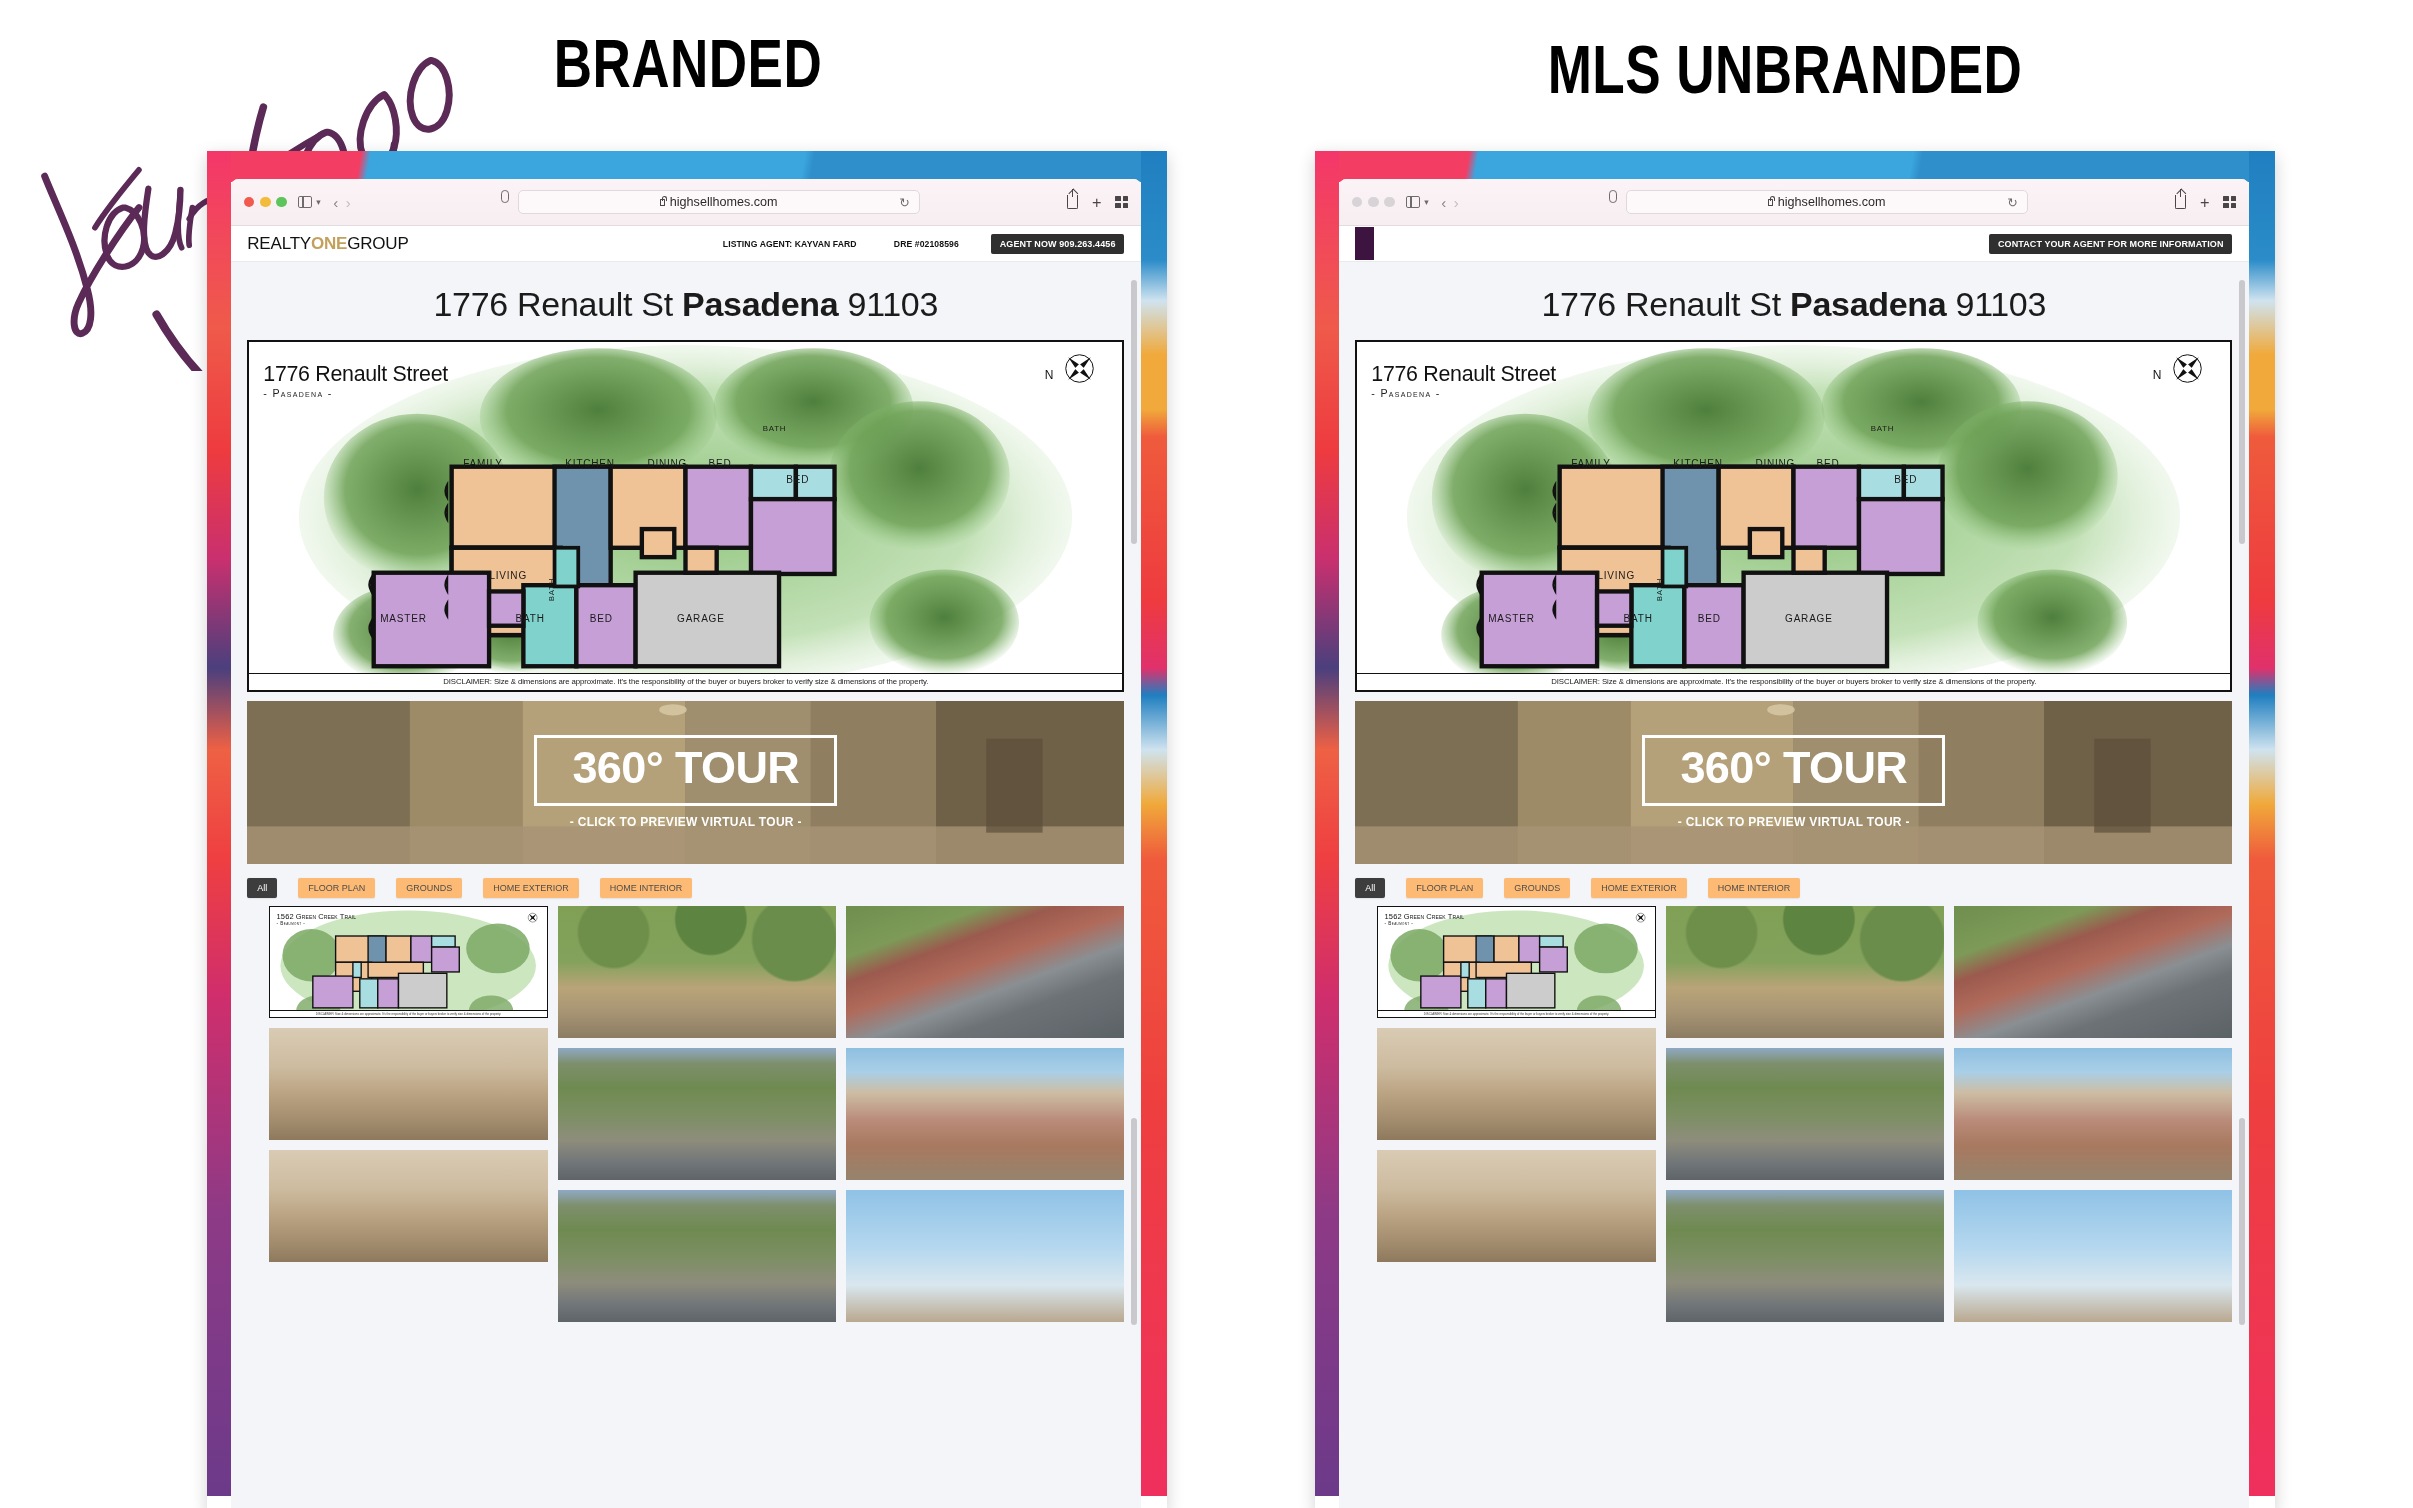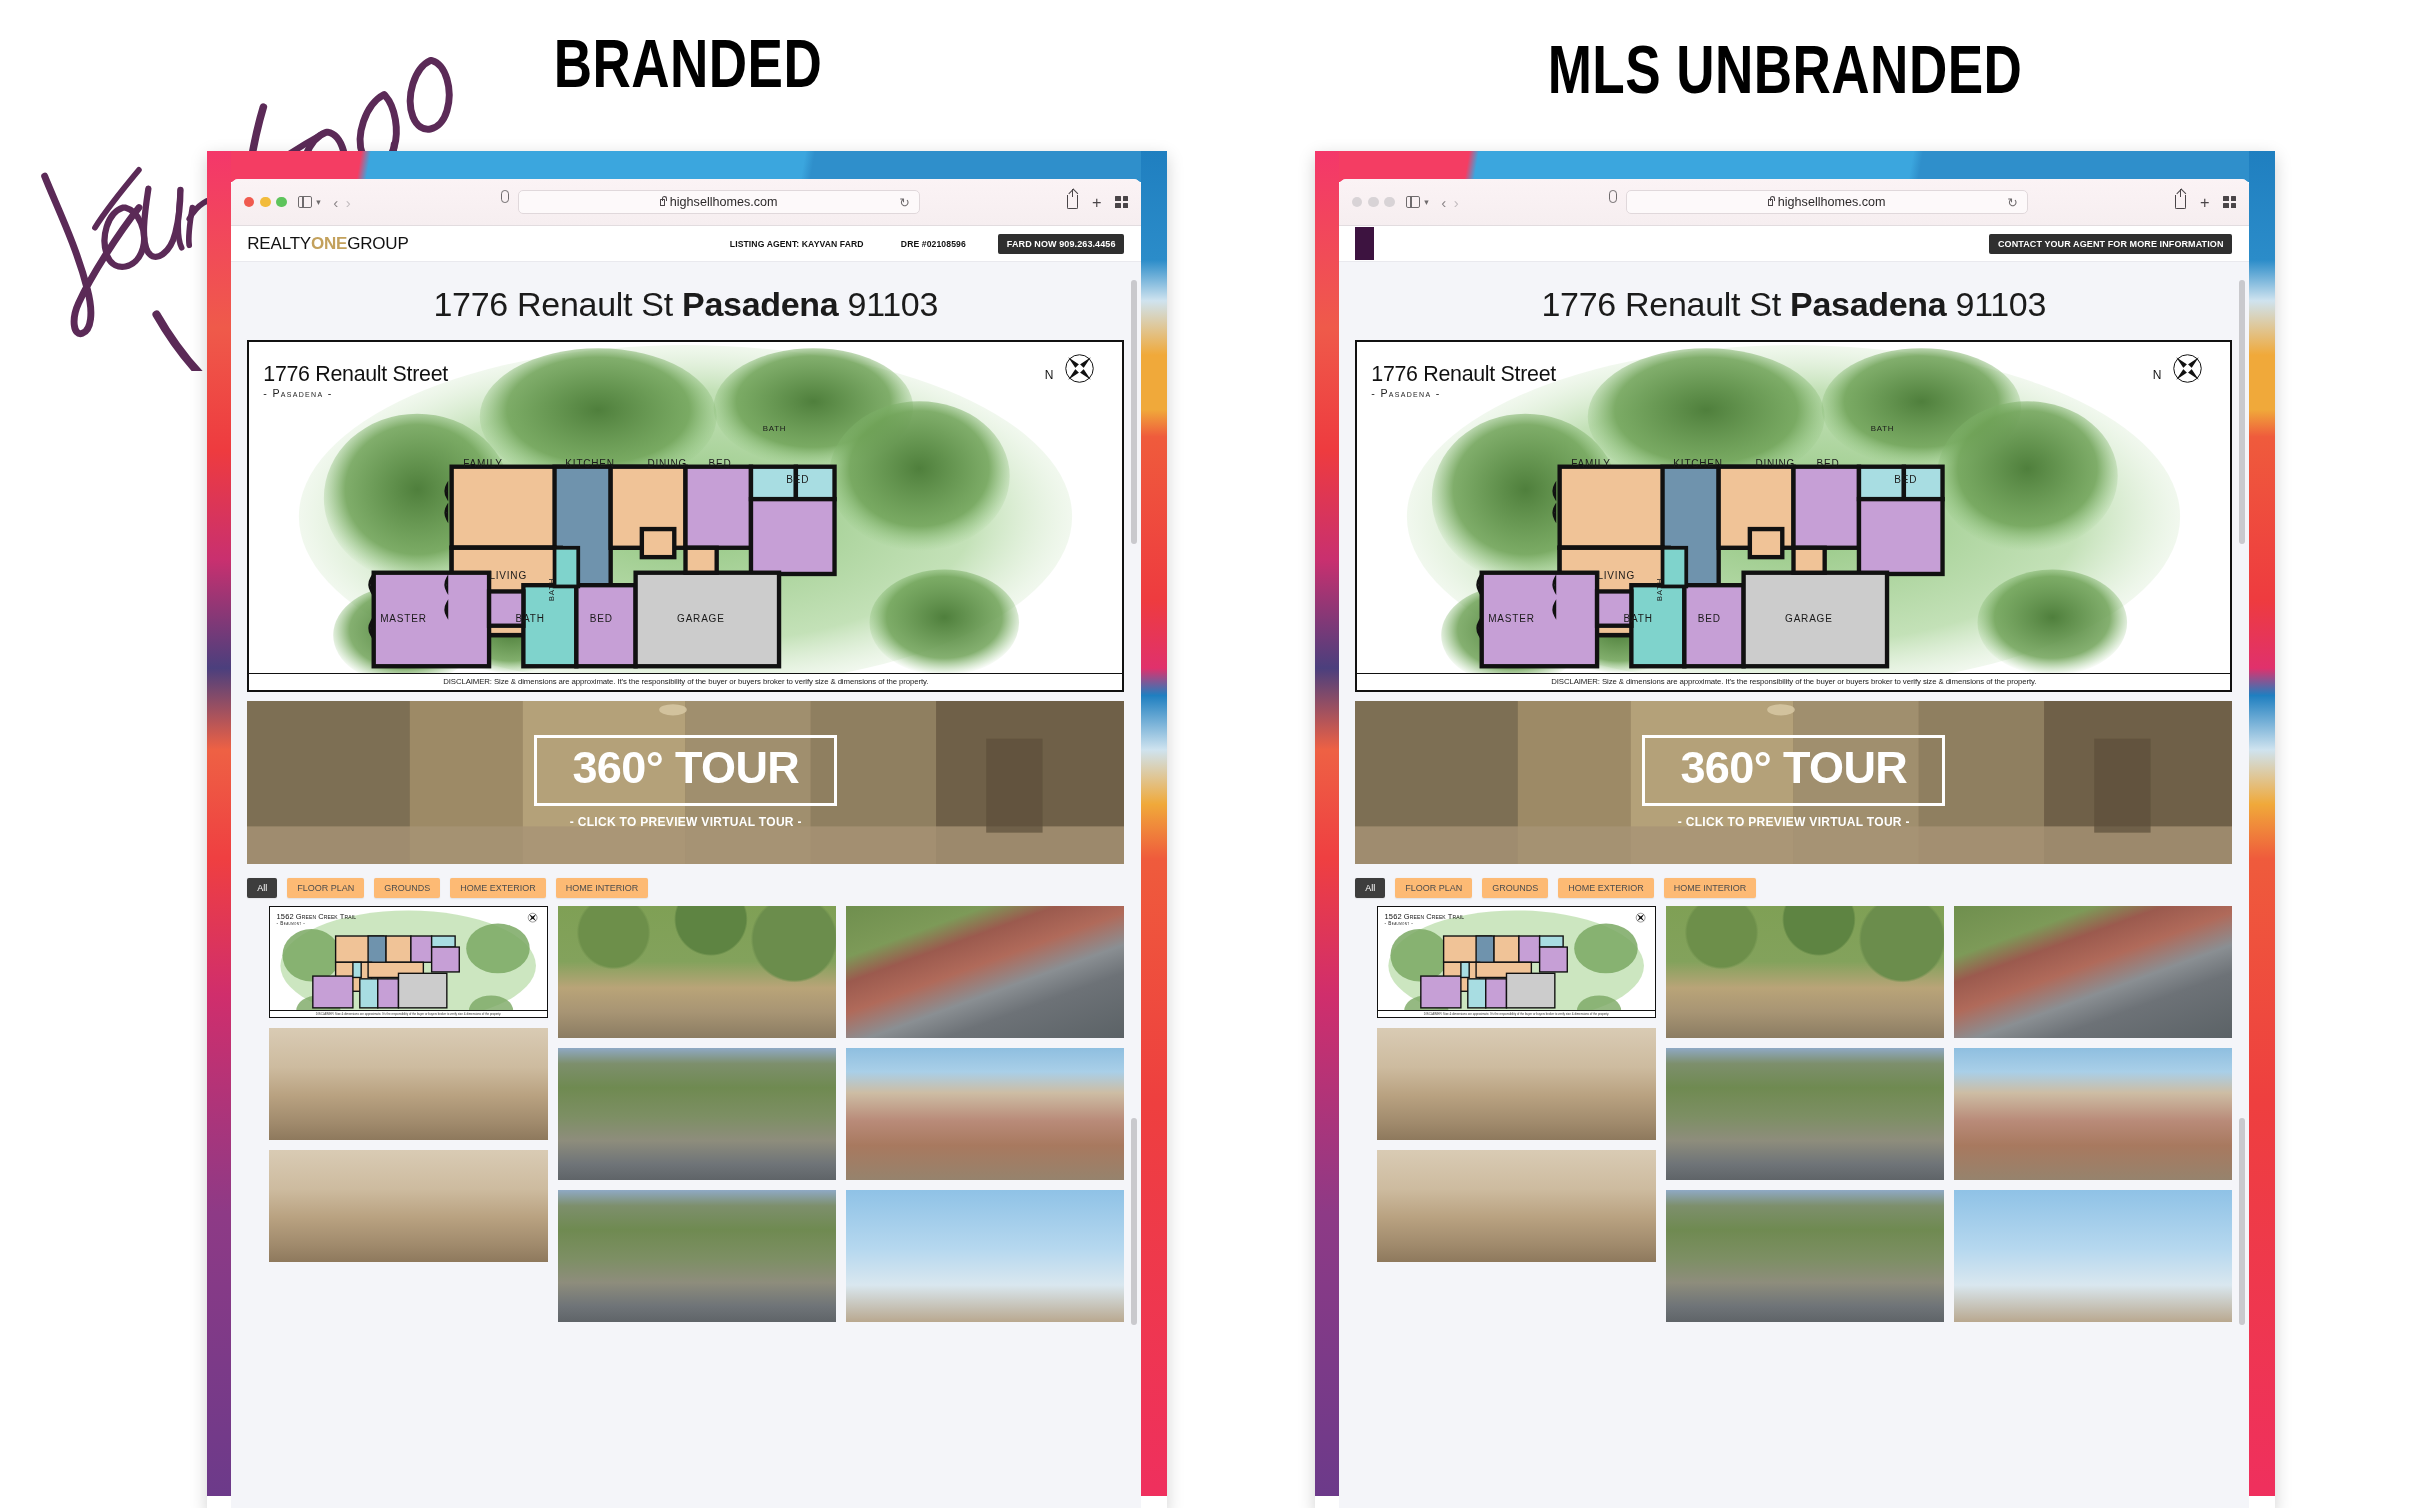--- a/index.html
+++ b/index.html
@@ -141,21 +141,21 @@
   .tour {
     margin: 8.8px 16.3px 0; height: 163px; position:relative; overflow:hidden;
     background: linear-gradient(180deg,#6a5a42 0%, #8b7a5c 30%, #a08d6c 60%, #7c6b50 100%);
   }
   .tour-inner { position:absolute; inset:0; display:flex; flex-direction:column; align-items:center; justify-content:center; }
   .tour-box { border:3.8px solid #fff; padding: 3.8px 35px 8.8px; }
   .tour-box span { font-size:45px; color:#fff; font-weight:700; letter-spacing:-0.6px; }
   .tour-sub { margin-top:8.8px; font-size:12px; color:#fff; font-weight:700; letter-spacing:0.3px; }
 
   
-  .filters { display:flex; gap:10px; padding: 14px 16.3px 8.8px; }
+  .filters { display:flex; gap:21px; padding: 14px 16.3px 8.8px; }
   .chip {
     background:#fdba74; color:#4d4d4d; font-size:9px; padding:5px 10px;
     border-radius:1.9px; box-shadow:0 0.6px 1.3px rgba(0,0,0,.08); white-space:nowrap;
   }
   .chip.active { background:#3d3d3d; color:#fff; }
 
   
   .gallery { padding: 0 16.3px; display:flex; gap:10px;margin-left:22px; }
   .gcol { flex:1; display:flex; flex-direction:column; gap:10px; }
   .gtile { width:100%; background:#ddd; position:relative; overflow:hidden; }
@@ -268,21 +268,21 @@
 
       <div class="page">
         <div class="scrollbar"></div>
         <div class="scrollbar s2"></div>
 
         <div class="site-header">
           <div class="logo"><span>REALTY</span><b>ONE</b><span class="grp">GROUP</span></div>
           <div class="hdr-spacer"></div>
           <div class="hdr-meta">LISTING AGENT: KAYVAN FARD</div>
           <div class="hdr-meta">DRE #02108596</div>
-          <div class="cta">FARD NOW 909.263.4456</div>
+          <div class="cta">AGENT NOW 909.263.4456</div>
         </div>
 
         <div class="addr">
           <span>1776 Renault St</span>
           <span class="city">Pasadena</span>
           <span>91103</span>
         </div>
 
         <div class="fp-card">
           <svg class="fp-bg" viewBox="0 0 1400 560" preserveAspectRatio="none">

